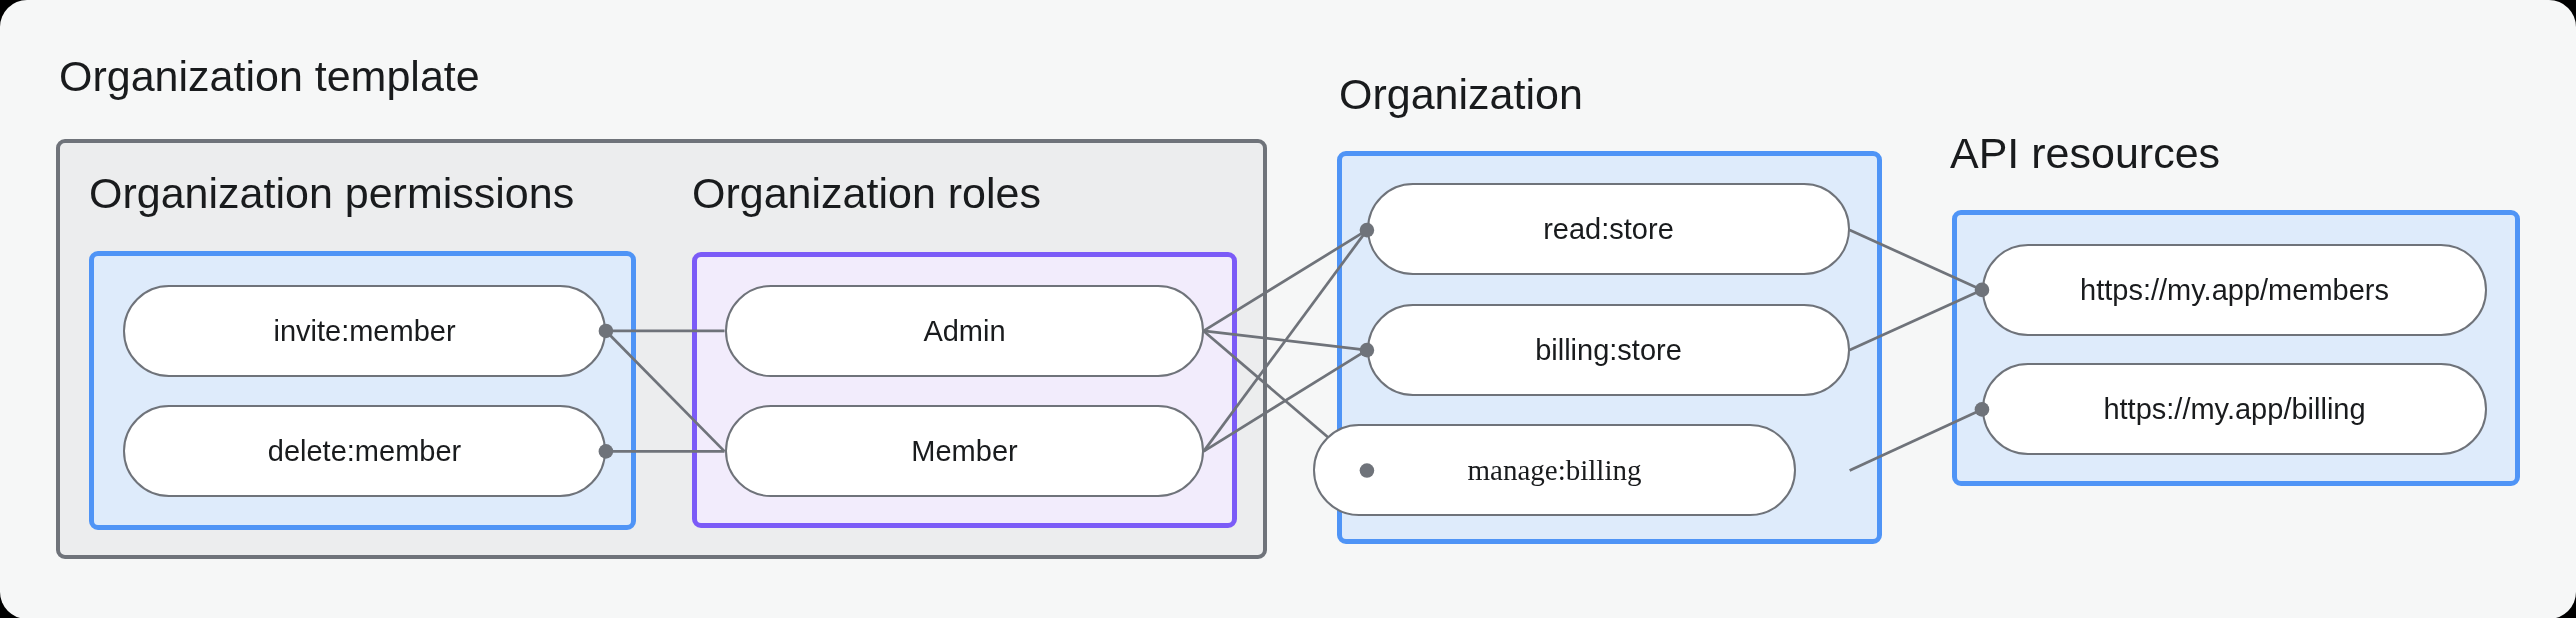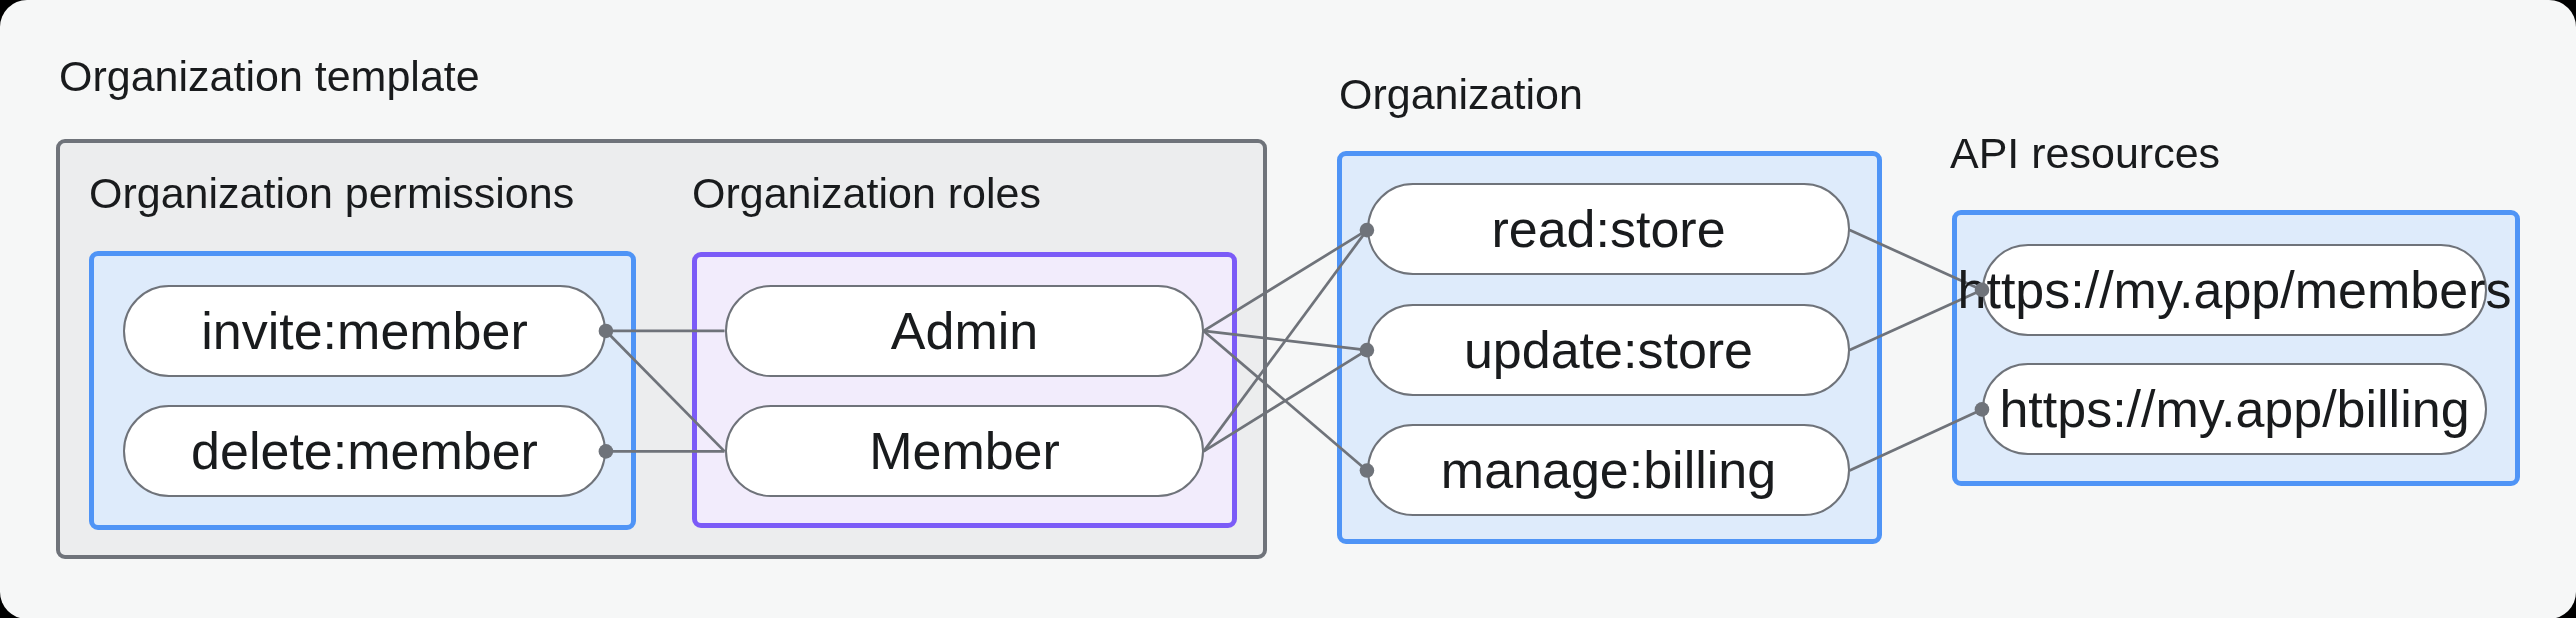--- a/index.html
+++ b/index.html
@@ -14,21 +14,21 @@
   html,body{width:2576px;height:619px;overflow:hidden;background:var(--outer);}
   body{font-family:"Liberation Sans","DejaVu Sans",sans-serif;color:var(--text);}
   .canvas{position:relative;width:2576px;height:619px;background:var(--bg);border-radius:27px;overflow:hidden;padding-left:44px;}
   .group-box{position:absolute;border-radius:9px;z-index:1;}
   .gray-box{background:var(--gray-fill);border:4.6px solid var(--gray-border);}
   .blue-box{background:var(--blue-fill);border:5.5px solid var(--blue-border);}
   .purple-box{background:var(--purple-fill);border:5.5px solid var(--purple-border);}
   .section-label{position:absolute;font-size:43px;line-height:1;font-weight:500;letter-spacing:0;white-space:nowrap;z-index:4;}
   .pill{position:absolute;height:92px;background:var(--pill-fill);border:2.7px solid var(--pill-border);
         border-radius:47px;display:flex;align-items:center;justify-content:center;z-index:10;}
-  .pill span{font-size:52px;line-height:1;white-space:nowrap;}
+  .pill span{font-size:29px;line-height:1;white-space:nowrap;}
   svg.layer{position:absolute;left:0;top:0;width:2576px;height:619px;pointer-events:none;}
   #edges-svg{z-index:5;}
   #dots-svg{z-index:30;}
 </style>
 </head>
 <body>
 
 <div class="canvas">
 
   <div class="group-box gray-box" style="left:56px;top:139px;width:1211px;height:420px;"></div>
@@ -68,23 +68,23 @@
     <span>Admin</span>
   </div>
   <div class="pill" style="left:725px;top:405px;width:479px;">
     <span>Member</span>
   </div>
 
   <div class="pill" style="left:1367px;top:183px;width:483px;">
     <span>read:store</span>
   </div>
   <div class="pill" style="left:1367px;top:304px;width:483px;">
-    <span>update:store</span>
+    <span>billing:store</span>
   </div>
-  <div class="pill" style="left:1367px;top:424px;width:483px;">
+  <div class="pill" style="left:1313px;top:424px;width:483px;font-family:Liberation Serif, serif;">
     <span>manage:billing</span>
   </div>
 
   <div class="pill" style="left:1982px;top:244px;width:505px;align-items:center;">
     <span>https://my.app/members</span>
   </div>
   <div class="pill" style="left:1982px;top:363px;width:505px;">
     <span>https://my.app/billing</span>
   </div>
 

